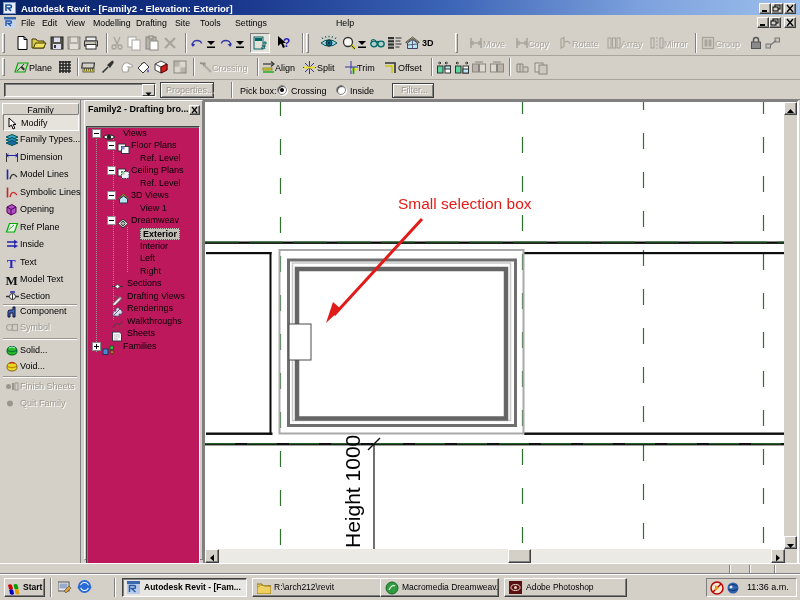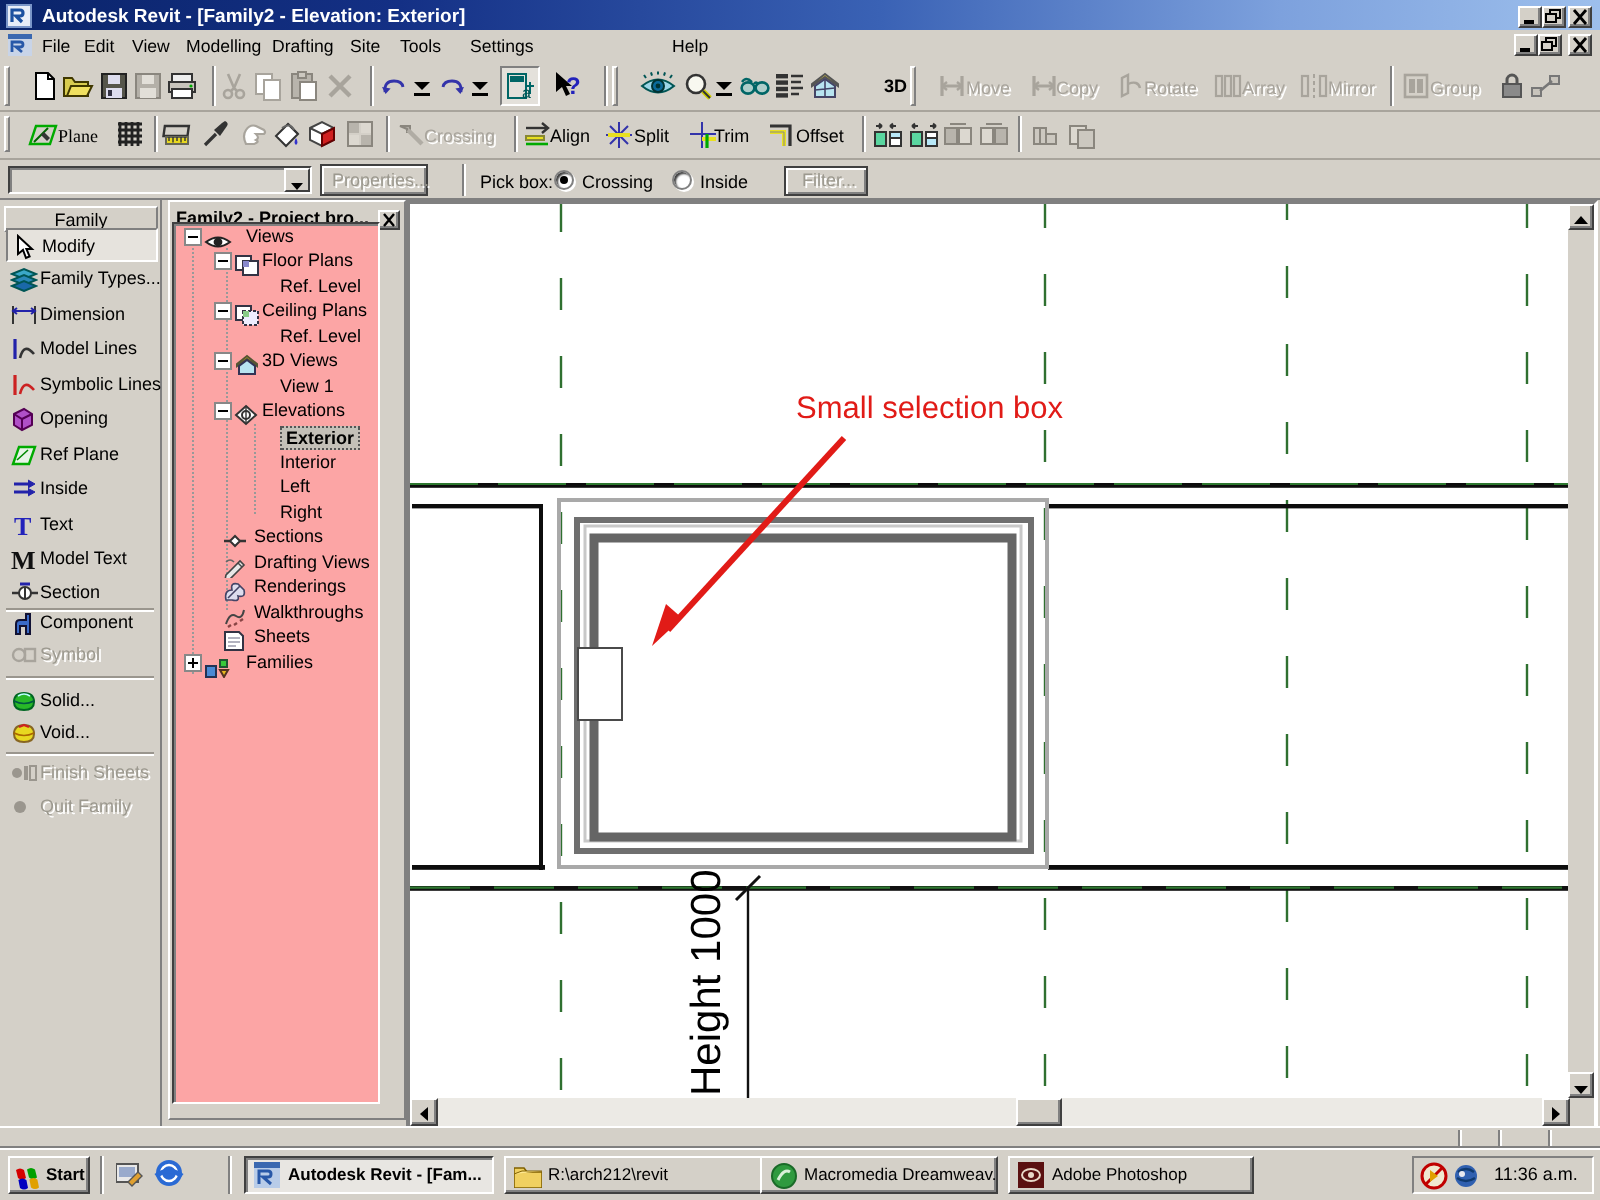--- a/index.html
+++ b/index.html
@@ -17,21 +17,21 @@
 .sep{width:2px;background:#808080;border-right:1px solid #fff;}
 .grip{width:3px;border-left:1px solid #fff;border-top:1px solid #fff;border-right:1px solid #808080;border-bottom:1px solid #808080;}
 .gtxt{color:#9c998f;text-shadow:1px 1px 0 #ffffff;font-size:9px;white-space:nowrap;}
 .btxt{font-size:9px;color:#000;white-space:nowrap;}
 .designbar{left:0;top:100px;width:81px;height:463px;background:#d4d0c8;border-right:1px solid #808080;}
 .dbhead{left:2px;top:103px;width:77px;height:13px;background:#d4d0c8;border:1px solid #808080;border-top-color:#fff;border-left-color:#fff;text-align:center;font-size:9px;line-height:12px;}
 .dbitem{left:3px;font-size:9px;color:#000;white-space:nowrap;height:17px;line-height:17px;}
 .dbgray{color:#9c998f;text-shadow:1px 1px 0 #fff;}
 .browser{left:84px;top:100px;width:119px;height:460px;background:#d4d0c8;border:1px solid #808080;border-top-color:#fff;border-left-color:#fff;}
 .bwtitle{left:86px;top:103px;width:114px;height:13px;background:#d4d0c8;font-size:9px;font-weight:bold;line-height:13px;padding-left:2px;white-space:nowrap;overflow:hidden;}
-.tree{left:86px;top:111px;width:104px;height:441px;background:#fca5a5;border:1px solid #404040;border-right-color:#fff;border-bottom-color:#fff;box-shadow:inset 1px 1px 0 #808080;overflow:hidden;}
+.tree{left:86px;top:126px;width:114px;height:441px;background:#be185d;border:1px solid #404040;border-right-color:#fff;border-bottom-color:#fff;box-shadow:inset 1px 1px 0 #808080;overflow:hidden;}
 .trow{position:absolute;font-size:9px;white-space:nowrap;color:#000;}
 .canvas{left:203px;top:100px;width:596px;height:465px;background:#d4d0c8;}
 .cwhite{left:205px;top:102px;width:579px;height:447px;background:#fff;}
 .statusbar{left:0;top:563px;width:800px;height:11px;background:#d4d0c8;border-top:1px solid #fff;}
 .taskbar{left:0;top:574px;width:800px;height:26px;background:#d4d0c8;border-top:1px solid #fff;box-shadow:0 -1px 0 #808080;}
 .tbtn{top:578px;height:19px;background:#d4d0c8;border-top:1px solid #fff;border-left:1px solid #fff;border-right:1px solid #404040;border-bottom:1px solid #404040;box-shadow:inset -1px -1px 0 #808080;font-size:8.5px;line-height:17px;white-space:nowrap;overflow:hidden;}
 .tactive{background:#e8e6e2;border-top:1px solid #404040;border-left:1px solid #404040;border-right:1px solid #fff;border-bottom:1px solid #fff;box-shadow:inset 1px 1px 0 #808080;font-weight:bold;}
 .radio{width:10px;height:10px;border-radius:50%;background:#fff;border:1px solid #808080;box-shadow:inset 1px 1px 1px #404040, 1px 1px 0 #fff;}
 .ic{position:absolute;}
 .glab{position:absolute;color:#a8a49c;text-shadow:1px 1px 0 #ffffff;font-size:9px;white-space:nowrap;top:4px;}
@@ -191,21 +191,21 @@
     <div class="abs grip" style="left:306px;top:33px;height:20px;"></div>
     <div class="abs grip" style="left:455px;top:33px;height:20px;"></div>
     <div class="abs" style="left:250px;top:33px;width:20px;height:20px;background:#e4e1db;border:1px solid #808080;border-right-color:#fff;border-bottom-color:#fff;">
       <div style="position:absolute;left:1px;top:1px;"><svg width="16" height="16" viewBox="0 0 16 16">
           <rect x="2" y="2" width="9" height="12" fill="none" stroke="#066"></rect>
           <rect x="3" y="3" width="7" height="3" fill="#066"></rect>
           <path d="M11 8 h4 M13 6 v6" stroke="#066"></path>
           <text x="9" y="14" font-size="8" fill="#055">a</text>
         </svg></div>
     </div>
-    <div class="abs" style="left:422px;top:38px;font-size:9px;color:#000;font-weight:bold;margin-left:20px;">3D</div>
+    <div class="abs" style="left:422px;top:38px;font-size:9px;color:#000;font-weight:bold;">3D</div>
     <div class="ic" style="left:469px;top:36px;"><svg width="14" height="14" viewBox="0 0 14 14">
         <path d="M2 2 L2 12 M12 2 L12 12 M2 7 L12 7" stroke="#a8a49c" stroke-width="1.6" fill="none"></path>
         <path d="M2 7 l2.5 -2 M2 7 l2.5 2 M12 7 l-2.5 -2 M12 7 l-2.5 2" stroke="#a8a49c" stroke-width="1.2" fill="none"></path>
       </svg></div>
     <div class="glab" style="left:483px;top:39px;">Move</div>
     <div class="ic" style="left:515px;top:36px;"><svg width="14" height="14" viewBox="0 0 14 14">
         <path d="M2 2 L2 12 M12 2 L12 12 M2 7 L12 7" stroke="#a8a49c" stroke-width="1.6" fill="none"></path>
         <path d="M2 7 l2.5 -2 M2 7 l2.5 2 M12 7 l-2.5 -2 M12 7 l-2.5 2" stroke="#a8a49c" stroke-width="1.2" fill="none"></path>
       </svg></div>
     <div class="glab" style="left:528px;top:39px;">Copy</div>
@@ -240,21 +240,21 @@
     <div class="ic" style="left:765px;top:36px;"><svg width="16" height="14" viewBox="0 0 16 14">
         <rect x="1" y="8" width="4.5" height="4" fill="#c8c4bc" stroke="#777"></rect>
         <rect x="10" y="2" width="4.5" height="4" fill="#c8c4bc" stroke="#777"></rect>
         <path d="M5 9.5 L11 4.5" stroke="#777" stroke-width="1.3"></path>
       </svg></div>
     <div class="ic" style="left:13px;top:60px;"><svg width="17" height="15" viewBox="0 0 17 15">
         <path d="M2 12 L5 3 L15 3 L12 12 Z" fill="none" stroke="#0a0" stroke-width="1.2"></path>
         <path d="M4 11 L11 4" stroke="#060" stroke-width="1"></path>
         <path d="M9 6 L12 9 L10.5 10.5 L7.5 7.5 Z" fill="#333"></path>
       </svg></div>
-    <div class="blab" style="left:29px;top:63px;font-family:Liberation Serif, serif;">Plane</div>
+    <div class="blab" style="left:29px;top:63px;">Plane</div>
     <div class="ic" style="left:57px;top:59px;"><svg width="16" height="16" viewBox="0 0 16 16">
         <path d="M2 3 h12 M2 6 h12 M2 9 h12 M2 12 h12 M3 2 v12 M6 2 v12 M9 2 v12 M12 2 v12" stroke="#222" stroke-width="1.4"></path>
       </svg></div>
     <div class="abs sep" style="left:77px;top:58px;height:18px;"></div>
     <div class="abs sep" style="left:193px;top:58px;height:18px;"></div>
     <div class="abs sep" style="left:256.5px;top:58px;height:18px;"></div>
     <div class="abs sep" style="left:430.5px;top:58px;height:18px;"></div>
     <div class="abs sep" style="left:508.5px;top:58px;height:18px;"></div>
     <div class="ic" style="left:81px;top:59px;"><svg width="17" height="16" viewBox="0 0 17 16">
         <path d="M2 4 L14 4 L14 9 L2 9 Z" fill="none" stroke="#333" stroke-width="1.2" transform="skewX(-8)"></path>
@@ -489,21 +489,21 @@
           <circle cx="5" cy="6.5" r="3" fill="#9a968e"></circle>
         </svg></span>
       <span style="position:absolute;left:17px;">Quit Family</span>
     </div>
     <div class="abs" style="left:3px;top:303.5px;width:74px;height:2px;border-top:1px solid #9a968e;border-bottom:1px solid #fff;"></div>
     <div class="abs" style="left:3px;top:338px;width:74px;height:2px;border-top:1px solid #9a968e;border-bottom:1px solid #fff;"></div>
     <div class="abs" style="left:3px;top:376px;width:74px;height:2px;border-top:1px solid #9a968e;border-bottom:1px solid #fff;"></div>
   </div>
 
 <div class="abs browser"></div>
-<div class="abs bwtitle">Family2 - Project bro...</div>
+<div class="abs bwtitle">Family2 - Drafting bro...</div>
 <div class="abs wbtn" style="left:189px;top:105px;width:11px;height:10px;"><svg width="9" height="8" viewBox="0 0 9 8">
       <path d="M2 1 L7 7 M7 1 L2 7" stroke="#000" stroke-width="1.2"></path>
     </svg></div>
 <div class="abs tree" id="tree">
     <div style="position:absolute;left:9px;top:12px;width:1px;height:213px;background:repeating-linear-gradient(to bottom,#999 0 1px,transparent 1px 2px);"></div>
     <div style="position:absolute;left:26px;top:12px;width:1px;height:182px;background:repeating-linear-gradient(to bottom,#999 0 1px,transparent 1px 2px);"></div>
     <div style="position:absolute;left:40px;top:100px;width:1px;height:46px;background:repeating-linear-gradient(to bottom,#999 0 1px,transparent 1px 2px);"></div>
     <div class="trow" style="left:36px;top:1px;">Views</div>
     <div style="position:absolute;left:15px;top:1px;"><svg width="14" height="10" viewBox="0 0 14 10">
         <path d="M1 5 Q7 0.5 13 5 Q7 9.5 1 5 Z" fill="#fff" stroke="#222"></path>
@@ -530,21 +530,21 @@
     <div style="position:absolute;left:22px;top:43px;width:5px;height:1px;background:#000;"></div>
     <div class="trow" style="left:53px;top:51px;">Ref. Level</div>
     <div class="trow" style="left:44px;top:63px;">3D Views</div>
     <div style="position:absolute;left:30px;top:63px;"><svg width="13" height="11" viewBox="0 0 13 11">
         <path d="M1.5 5 L6.5 1 L11.5 5 L11.5 6 L6.5 2.5 L1.5 6 Z" fill="#e8c830" stroke="#553"></path>
         <path d="M2.5 6 L6.5 3 L10.5 6 L10.5 10 L2.5 10 Z" fill="#b8e4f0" stroke="#335"></path>
       </svg></div>
     <div style="position:absolute;left:20px;top:64px;width:9px;height:9px;background:#fff;border:1px solid #888;"></div>
     <div style="position:absolute;left:22px;top:68px;width:5px;height:1px;background:#000;"></div>
     <div class="trow" style="left:53px;top:76px;">View 1</div>
-    <div class="trow" style="left:44px;top:88px;">Elevations</div>
+    <div class="trow" style="left:44px;top:88px;">Dreamweav</div>
     <div style="position:absolute;left:30px;top:88px;"><svg width="12" height="11" viewBox="0 0 12 11">
         <path d="M6 1 L11 5.5 L6 10 L1 5.5 Z" fill="#fff" stroke="#333"></path>
         <circle cx="6" cy="5.5" r="2" fill="#fff" stroke="#333"></circle>
         <path d="M6 1 L6 10" stroke="#333" stroke-width="0.7"></path>
       </svg></div>
     <div style="position:absolute;left:20px;top:89px;width:9px;height:9px;background:#fff;border:1px solid #888;"></div>
     <div style="position:absolute;left:22px;top:93px;width:5px;height:1px;background:#000;"></div>
     <div class="trow" style="left:53px;top:101px;background:#c4c0b8;font-weight:bold;padding:0 2px;border:1px dotted #555;">Exterior</div>
     <div class="trow" style="left:53px;top:114px;">Interior</div>
     <div class="trow" style="left:53px;top:126px;">Left</div>

